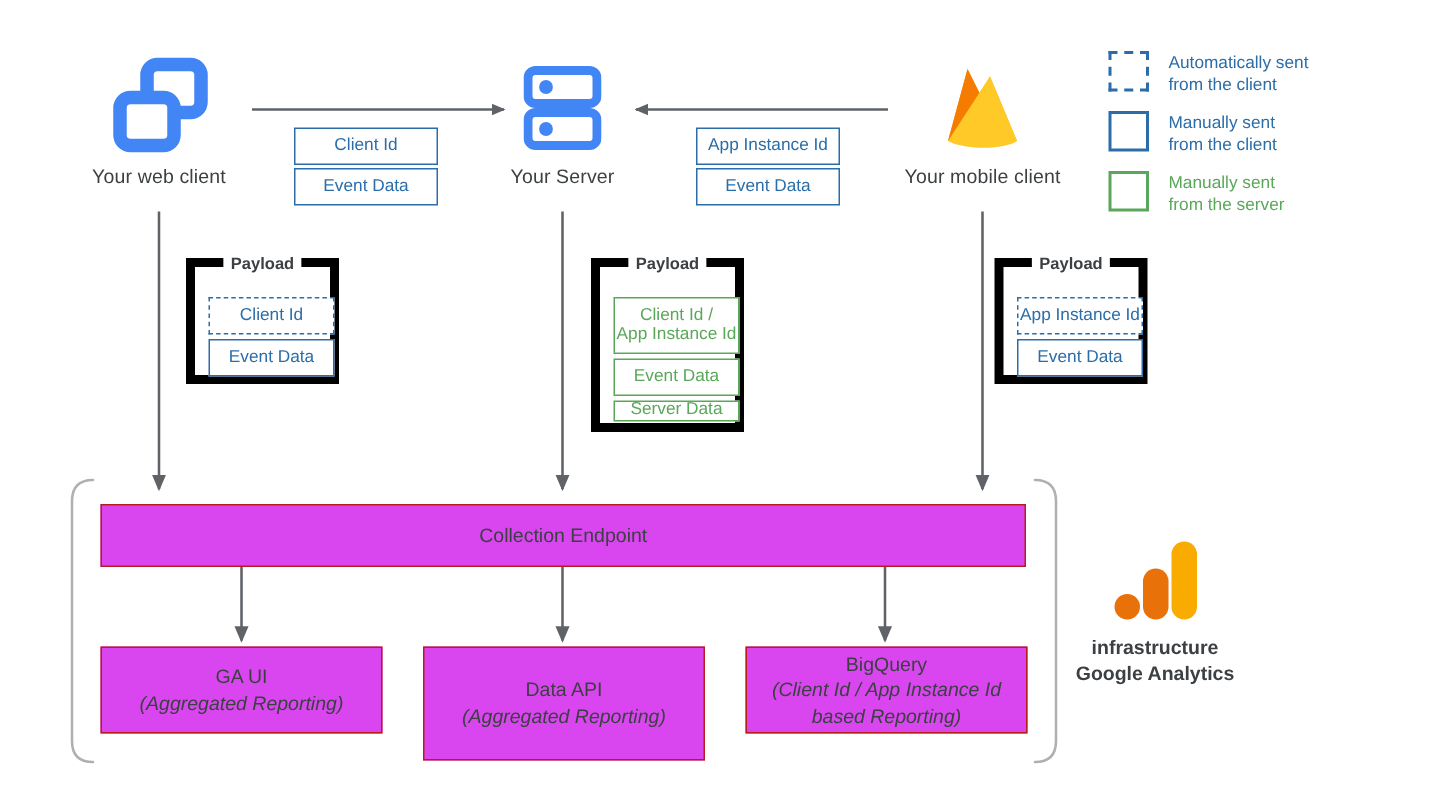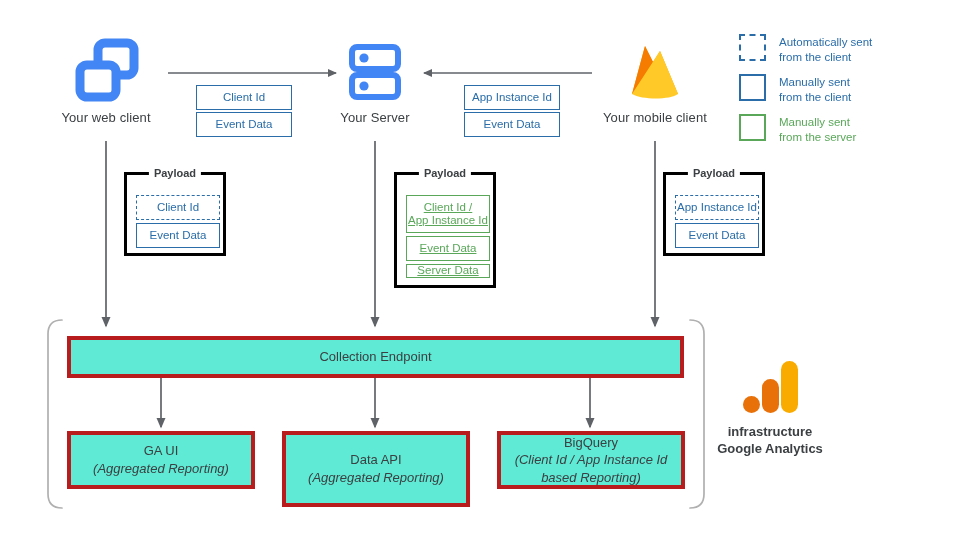--- a/index.html
+++ b/index.html
@@ -30,48 +30,48 @@
     color:#2a6da8;
     font-size:11.5px;
     display:flex;
     align-items:center;
     justify-content:center;
     text-align:center;
     line-height:1.15;
     background:#fff;
   }
   .chip.dashed{border-style:dashed;}
-  .chip.green{border-color:#5aa75a;color:#5aa75a;text-decoration:underline;}
+  .chip.green{border-color:#5aa75a;color:#5aa75a;}
 
   
   .payload{
     box-sizing:border-box;
     position:absolute;
-    border:3px solid #000000;
+    border:6px solid #000000;
     background:#fff;
   }
   .payload-title{
     position:absolute;
     top:-8px;
     left:50%;
     transform:translateX(-50%);
     background:#fff;
     padding:0 5px;
     font-size:11px;
     font-weight:bold;
     color:#3c4043;
     white-space:nowrap;
   }
 
   
   .ibox{
     box-sizing:border-box;
     position:absolute;
-    border:4px solid #b91c1c;
-    background:#5eead4;
+    border:1px solid #b91c1c;
+    background:#d946ef;
     display:flex;
     flex-direction:column;
     align-items:center;
     justify-content:center;
     text-align:center;
     font-size:13px;
     color:#3c4043;
     line-height:1.35;
   }
   .ibox .it{font-style:italic;}

